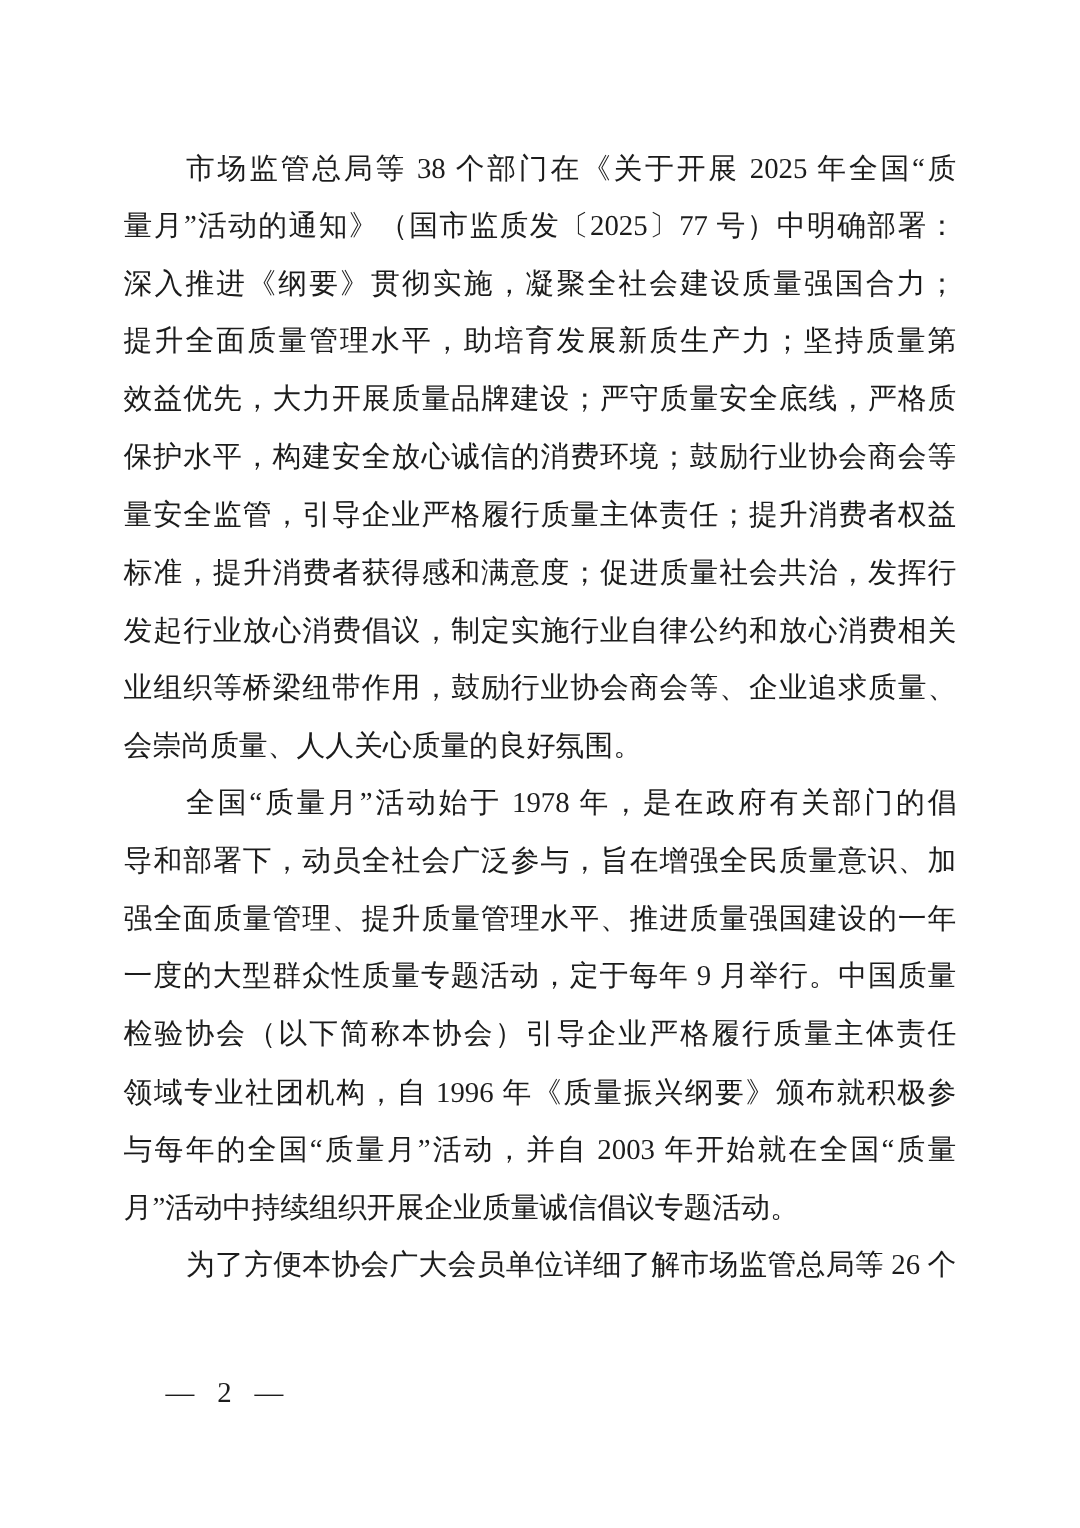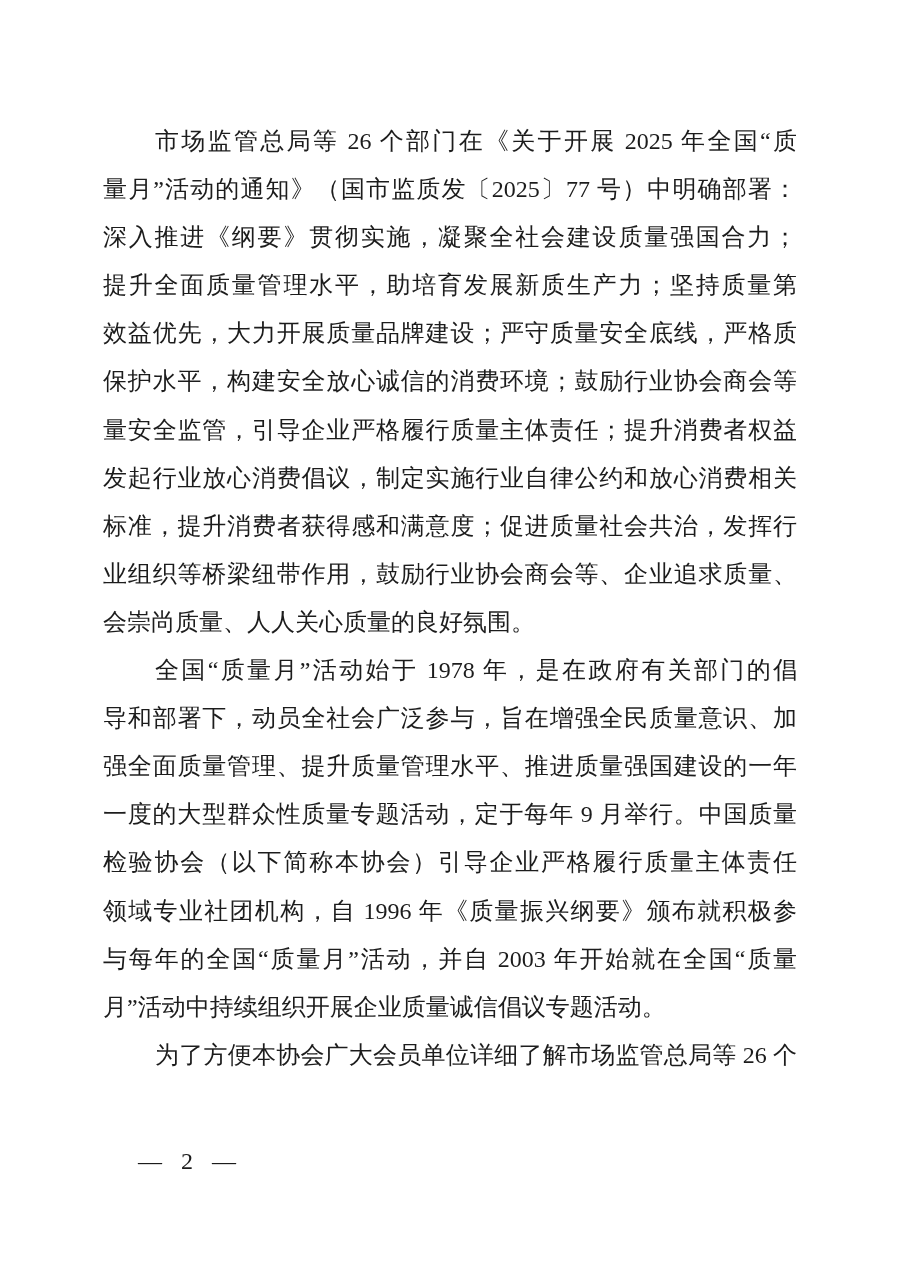--- a/index.html
+++ b/index.html
@@ -48,29 +48,29 @@
     letter-spacing: 2px;
     word-spacing: 9px;
   }
 </style>
 </head>
 <body>
 
 <div class="page">
   <div class="content">
 
-    <div class="line just indent">市场监管总局等 26 个部门在《关于开展 2025 年全国“质</div>
+    <div class="line just indent">市场监管总局等 38 个部门在《关于开展 2025 年全国“质</div>
     <div class="line just">量月”活动的通知》（国市监质发〔2025〕77 号）中明确部署：</div>
     <div class="line just">深入推进《纲要》贯彻实施，凝聚全社会建设质量强国合力；</div>
     <div class="line just">提升全面质量管理水平，助培育发展新质生产力；坚持质量第一、</div>
     <div class="line just">效益优先，大力开展质量品牌建设；严守质量安全底线，严格质</div>
     <div class="line just">保护水平，构建安全放心诚信的消费环境；鼓励行业协会商会等</div>
     <div class="line just">量安全监管，引导企业严格履行质量主体责任；提升消费者权益</div>
+    <div class="line just">标准，提升消费者获得感和满意度；促进质量社会共治，发挥行</div>
     <div class="line just">发起行业放心消费倡议，制定实施行业自律公约和放心消费相关</div>
-    <div class="line just">标准，提升消费者获得感和满意度；促进质量社会共治，发挥行</div>
     <div class="line just">业组织等桥梁纽带作用，鼓励行业协会商会等、企业追求质量、社</div>
     <div class="line plain">会崇尚质量、人人关心质量的良好氛围。</div>
 
     <div class="line just indent">全国“质量月”活动始于 1978 年，是在政府有关部门的倡</div>
     <div class="line just">导和部署下，动员全社会广泛参与，旨在增强全民质量意识、加</div>
     <div class="line just">强全面质量管理、提升质量管理水平、推进质量强国建设的一年</div>
     <div class="line just">一度的大型群众性质量专题活动，定于每年 9 月举行。中国质量</div>
     <div class="line just">检验协会（以下简称本协会）引导企业严格履行质量主体责任</div>
     <div class="line just">领域专业社团机构，自 1996 年《质量振兴纲要》颁布就积极参</div>
     <div class="line just">与每年的全国“质量月”活动，并自 2003 年开始就在全国“质量</div>

